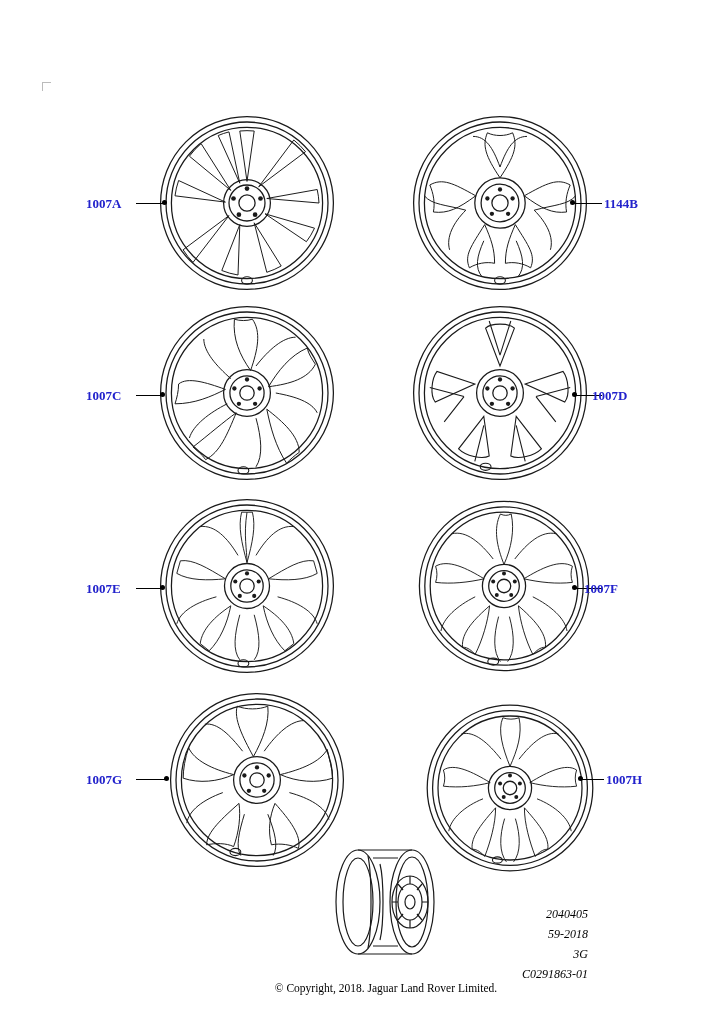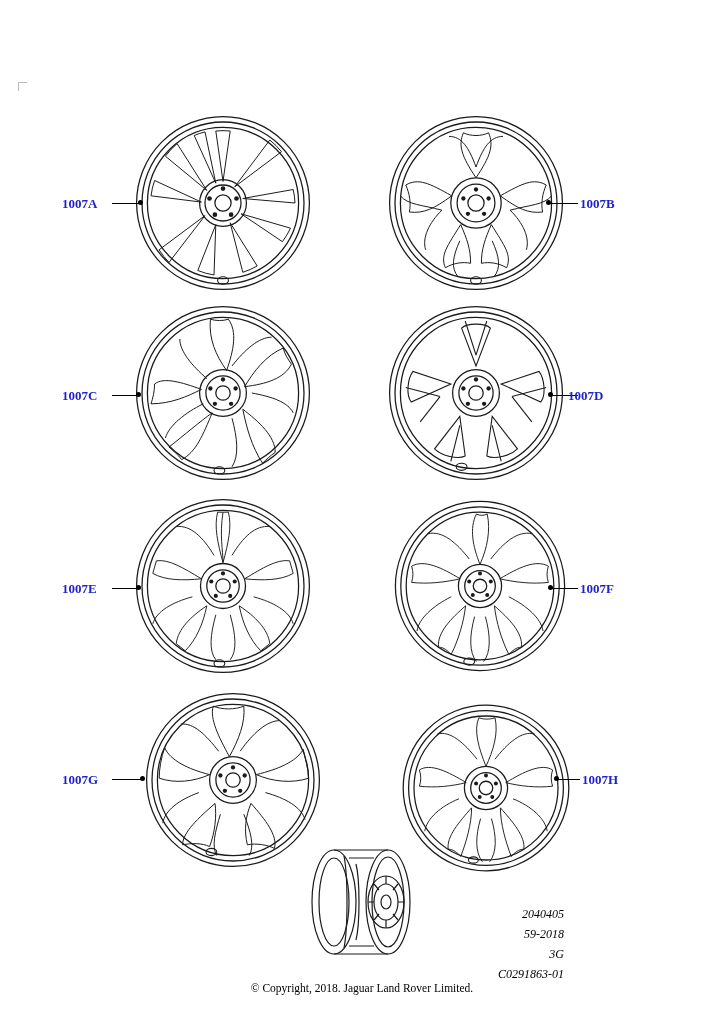--- a/index.html
+++ b/index.html
@@ -12,20 +12,21 @@
     height: 1024px;
     position: relative;
     font-family: "Liberation Serif", serif;
     overflow: hidden;
   }
   #sheet {
     position: absolute;
     inset: 0;
     width: 592px;
     height: 1024px;
+    margin-left: 24px;
   }
   .wheel {
     position: absolute;
     width: 180px;
     height: 180px;
   }
   .wheel svg {
     display: block;
     width: 180px;
     height: 180px;
@@ -159,21 +160,21 @@
         <circle cx="109" cy="112" r="2.4"></circle>
         <circle cx="91" cy="112" r="2.4"></circle>
         <circle cx="86" cy="95" r="2.4"></circle>
       </g>
       <ellipse cx="100" cy="186" rx="6" ry="4" fill="none" stroke="#1a1a1a" stroke-width="1.2"></ellipse>
     </svg>
   </div>
 
   <div class="dot" style="left:546px; top:200px;"></div>
   <div class="leader" style="left:550px; top:203px; width:28px;"></div>
-  <div class="callout" style="left:580px; top:196px;">1007B</div>
+  <div class="callout" style="left:580px; top:196px;">1144B</div>
 
   <div class="wheel" style="left:133px; top:303px;">
     <svg viewBox="0 0 200 200" xmlns="http://www.w3.org/2000/svg">
       <g fill="none" stroke="#1a1a1a" stroke-width="1.4">
         <circle cx="100" cy="100" r="96"></circle>
         <circle cx="100" cy="100" r="90"></circle>
         <circle cx="100" cy="100" r="84"></circle>
         <circle cx="100" cy="100" r="26"></circle>
         <circle cx="100" cy="100" r="19"></circle>
         <circle cx="100" cy="100" r="8"></circle>
@@ -301,21 +302,21 @@
         <circle cx="108" cy="110" r="2.2"></circle>
         <circle cx="92" cy="110" r="2.2"></circle>
         <circle cx="88" cy="95" r="2.2"></circle>
       </g>
       <ellipse cx="88" cy="184" rx="6" ry="4" fill="none" stroke="#1a1a1a" stroke-width="1.2"></ellipse>
     </svg>
   </div>
 
   <div class="dot" style="left:548px; top:585px;"></div>
   <div class="leader" style="left:552px; top:588px; width:26px;"></div>
-  <div class="callout" style="left:580px; top:581px;">1007F</div>
+  <div class="callout" style="left:560px; top:581px;">1007F</div>
 
   <div class="wheel" style="left:143px; top:690px;">
     <svg viewBox="0 0 200 200" xmlns="http://www.w3.org/2000/svg">
       <g fill="none" stroke="#1a1a1a" stroke-width="1.4">
         <circle cx="100" cy="100" r="96"></circle>
         <circle cx="100" cy="100" r="90"></circle>
         <circle cx="100" cy="100" r="84"></circle>
         <circle cx="100" cy="100" r="26"></circle>
         <circle cx="100" cy="100" r="19"></circle>
         <circle cx="100" cy="100" r="8"></circle>

